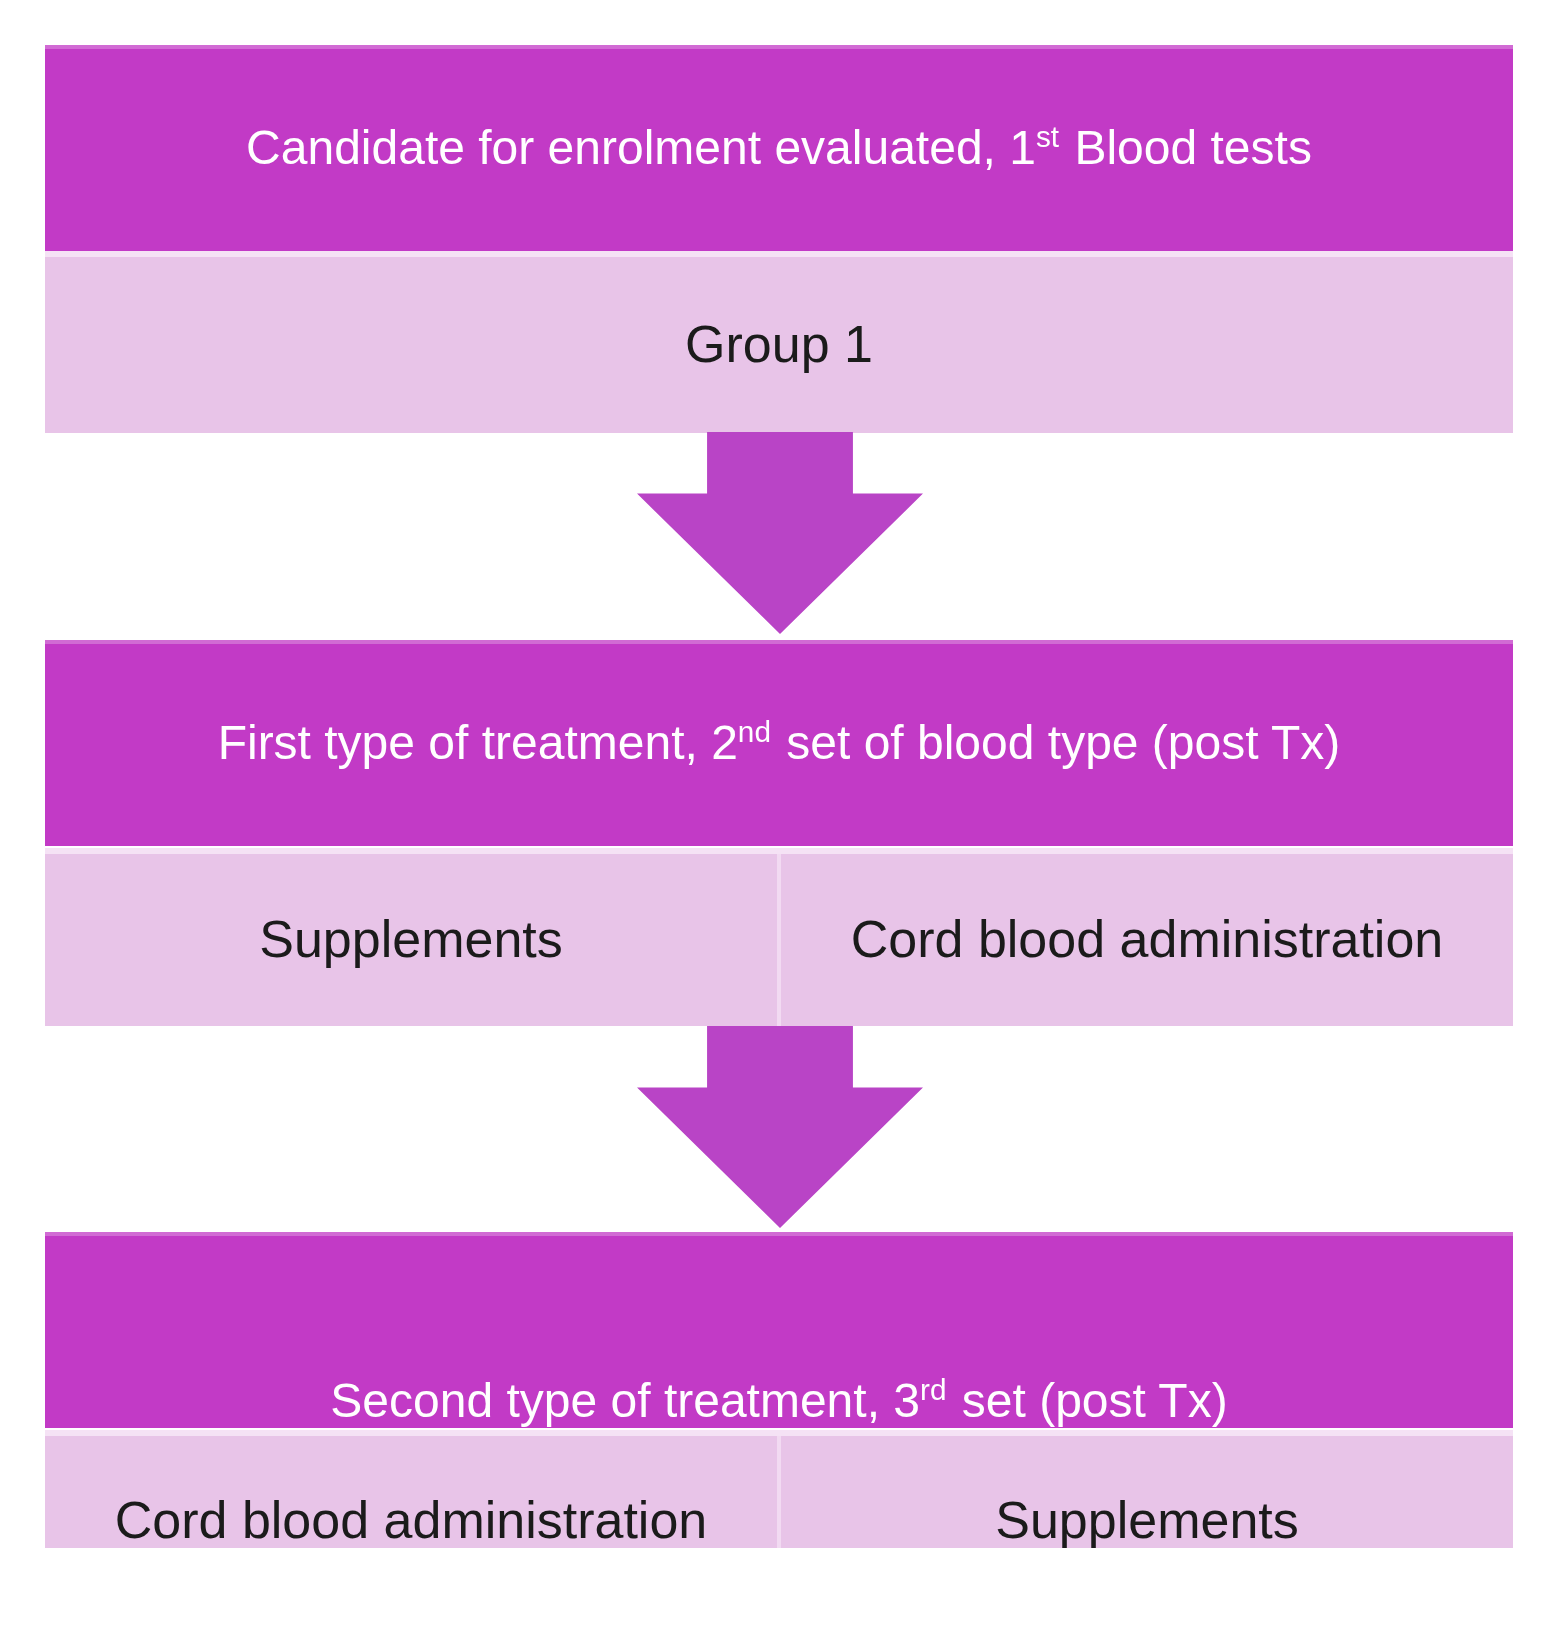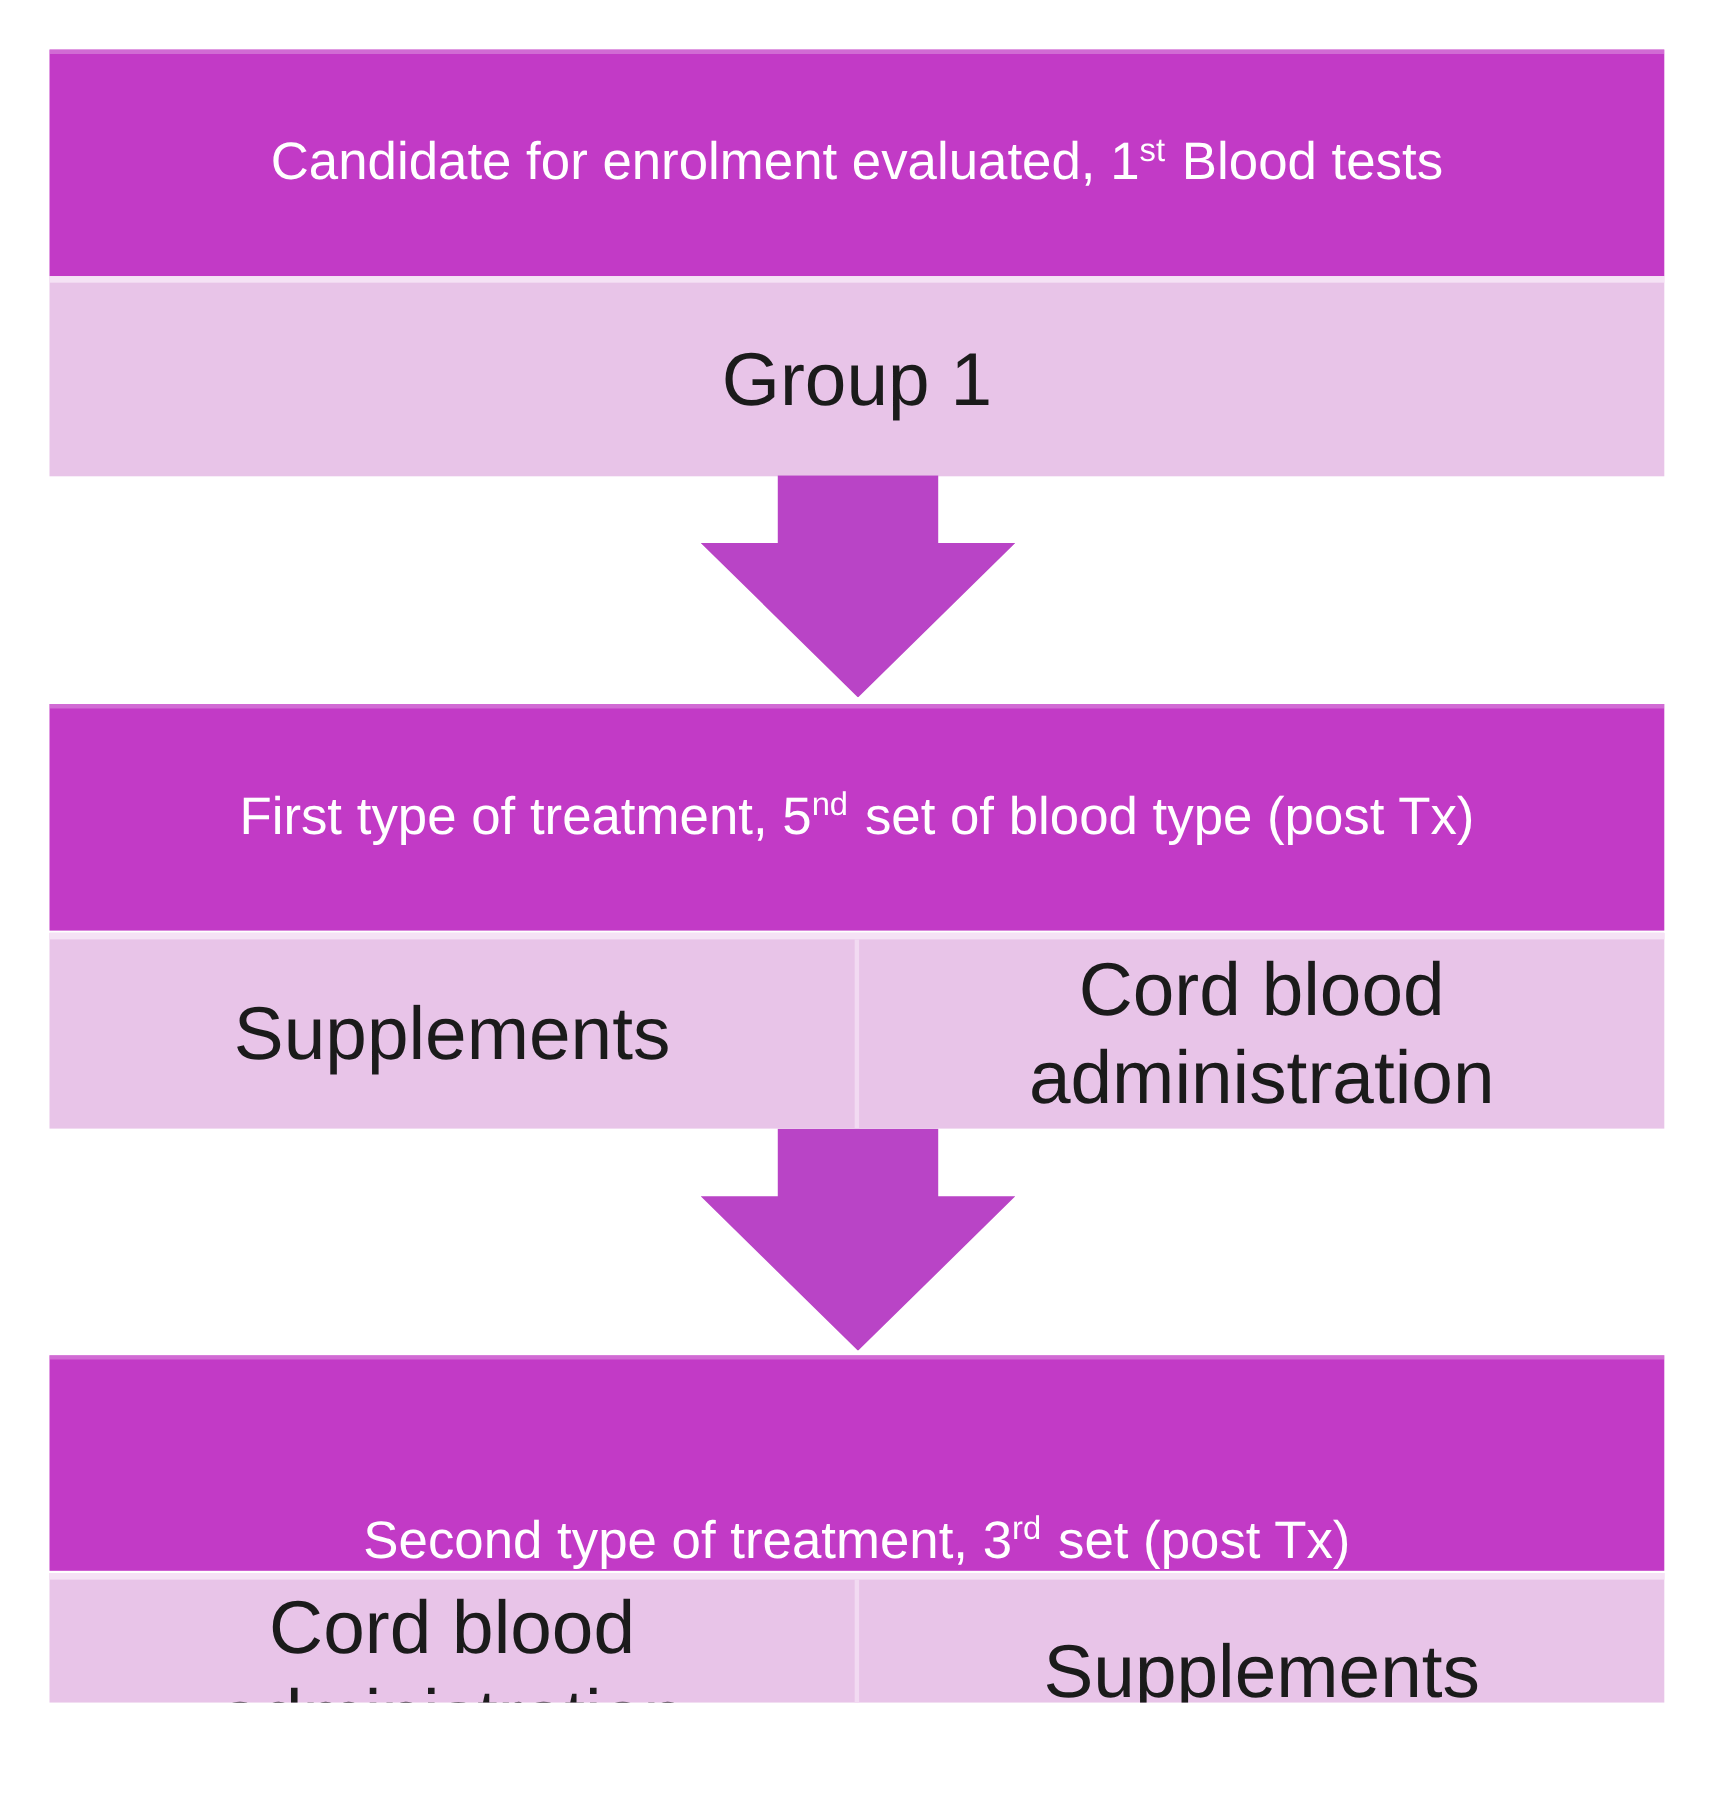--- a/index.html
+++ b/index.html
@@ -44,21 +44,21 @@
     border-top: 6px solid #f5e2f5;
     box-sizing: border-box;
   }
   .group-row .cell {
     flex: 1 1 0;
     display: flex;
     align-items: center;
     justify-content: center;
     text-align: center;
     color: #1b1b1b;
-    font-size: 68px;
+    font-size: 52px;
     line-height: 1.18;
     padding: 8px 46px;
     box-sizing: border-box;
   }
   .group-row .cell + .cell {
     border-left: 4px solid #f2daf2;
   }
   .row-bottom-line {
     border-bottom: 5px solid #cf5bcf;
   }
@@ -83,21 +83,21 @@
     <span><span>Candidate for enrolment evaluated, 1</span><sup>st</sup><span> Blood tests</span></span>
   </div>
 
   <div class="group-row" style="top:251px; height:182px;">
     <div class="cell">Group 1</div>
   </div>
 
   <div class="down-arrow" style="top:432px;"></div>
 
   <div class="stage-header" style="top:640px; height:206px;">
-    <span><span>First type of treatment, 5</span><sup>nd</sup><span> set of blood type (post Tx)</span></span>
+    <span><span>First type of treatment, 2</span><sup>nd</sup><span> set of blood type (post Tx)</span></span>
   </div>
 
   <div class="group-row" style="top:848px; height:178px;">
     <div class="cell">Supplements</div>
     <div class="cell">Cord blood administration</div>
   </div>
 
   <div class="down-arrow" style="top:1026px;"></div>
 
   <div class="stage-header" style="top:1232px; height:196px;align-items:flex-end;">

